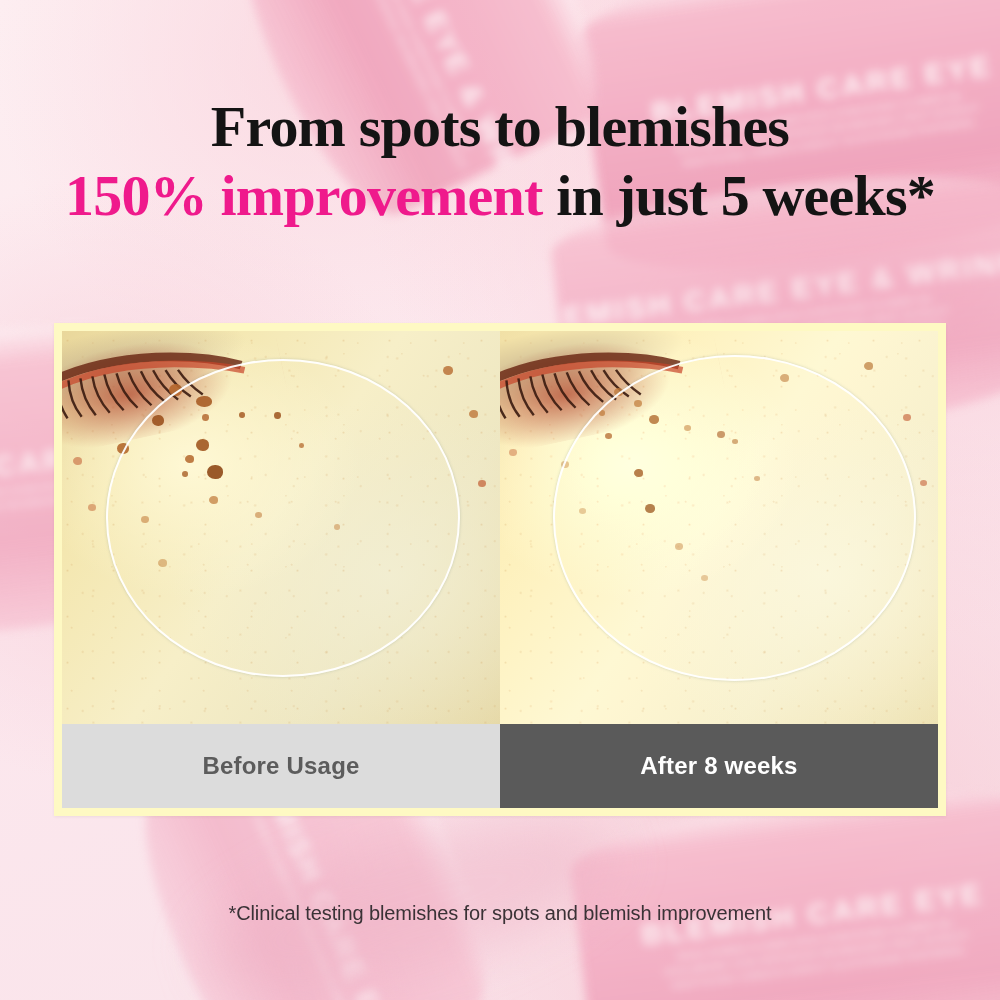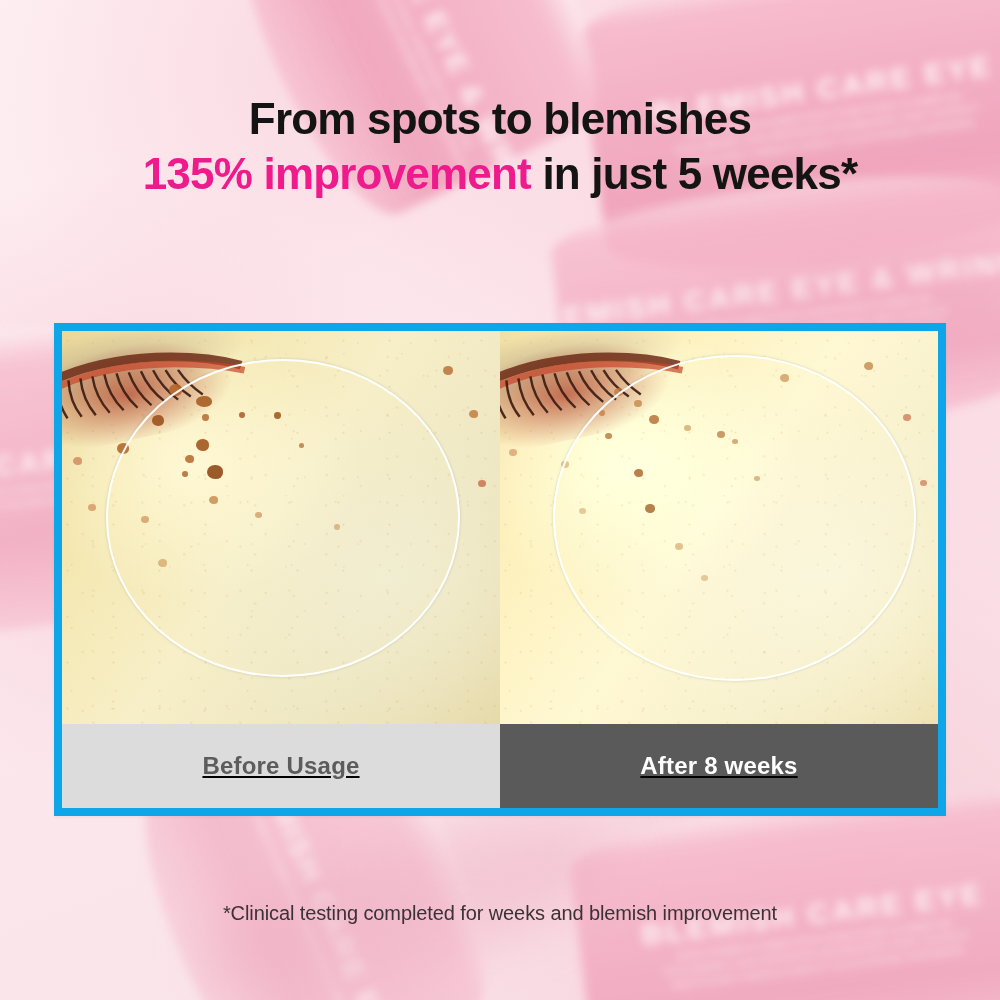--- a/index.html
+++ b/index.html
@@ -101,43 +101,43 @@
   
   #headline {
     position: absolute;
     top: 96px;
     left: 0;
     width: 1000px;
     text-align: center;
     line-height: 1.06;
   }
   .head-line {
-    font-size: 44px;
+    font-size: 58px;
     font-weight: 700;
     color: #141414;
     letter-spacing: -0.8px;
     white-space: nowrap;
+    font-family: Liberation Serif, serif;
   }
   .head-line.second { margin-top: 8px; }
   .accent { color: #ef1a8c; }
   .asterisk { font-weight: 700; }
 
   
   #comparison {
     position: absolute;
     left: 54px;
     top: 323px;
     width: 892px;
     height: 493px;
-    background: #0ea5e9;
+    background: #fef9c3;
     box-shadow: 0 1px 3px rgba(0,0,0,0.06);
     display: flex;
     padding: 8px;
     box-sizing: border-box;
-    text-decoration: underline;
   }
   .panel {
     position: relative;
     flex: 1 1 0;
     display: flex;
     flex-direction: column;
     overflow: hidden;
   }
   .photo {
     position: relative;
@@ -296,21 +296,21 @@
         <div class="small">HYALURONIC ACID HIPPOPHAE RHAMNOIDES FRUIT EXTRACT</div>
         <div class="small">HOUTTUYNIA CORDATA EXRACT GLUTATHIONE PANTHENOL</div>
       </div>
     </div>
 
     <div class="soft-shadow" id="shadow-a"></div>
   </div>
 
   <div id="headline">
     <div class="head-line">From spots to blemishes</div>
-    <div class="head-line second"><span class="accent">135% improvement</span><span> in just 5 weeks</span><span class="asterisk">*</span></div>
+    <div class="head-line second"><span class="accent">150% improvement</span><span> in just 5 weeks</span><span class="asterisk">*</span></div>
   </div>
 
   <div id="comparison">
 
     <div class="panel">
       <div class="photo">
         <div class="skin"></div>
         <div class="brow"></div>
         <div class="lashes">
           <svg viewBox="0 0 200 90" preserveAspectRatio="none" aria-hidden="true">
@@ -405,16 +405,16 @@
         <div class="spot" style="left:96%;  top:38%;   width:7px;  height:6px;  background:#c4603a; opacity:.6;"></div>
         <div class="spot" style="left:2%;   top:30%;   width:8px;  height:7px;  background:#c96f42; opacity:.5;"></div>
 
         <div class="ring after"></div>
       </div>
       <div class="label-bar after">After 8 weeks</div>
     </div>
   </div>
 
   <div id="footnote">
-    <div class="fn-line">*Clinical testing completed for weeks and blemish improvement</div>
+    <div class="fn-line">*Clinical testing blemishes for spots and blemish improvement</div>
   </div>
 
 </div>
 
 </body></html>

